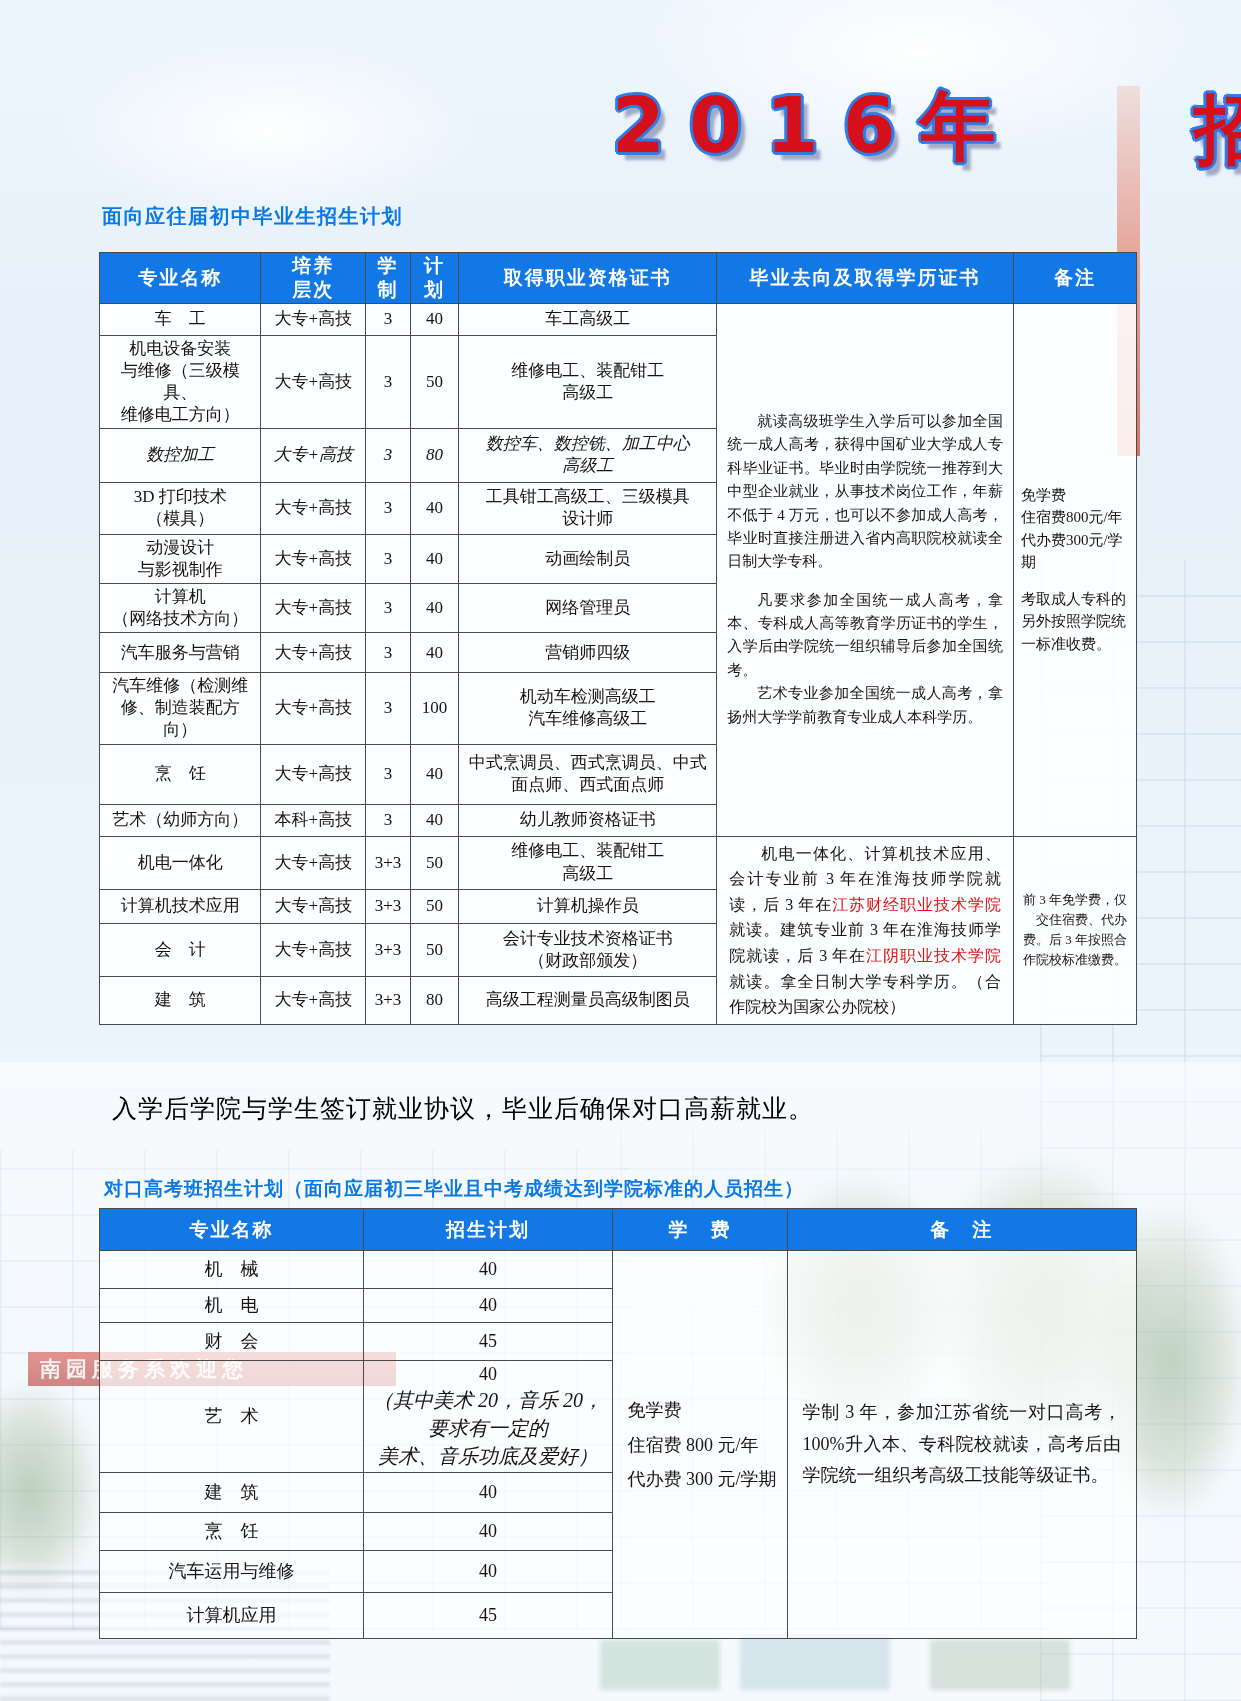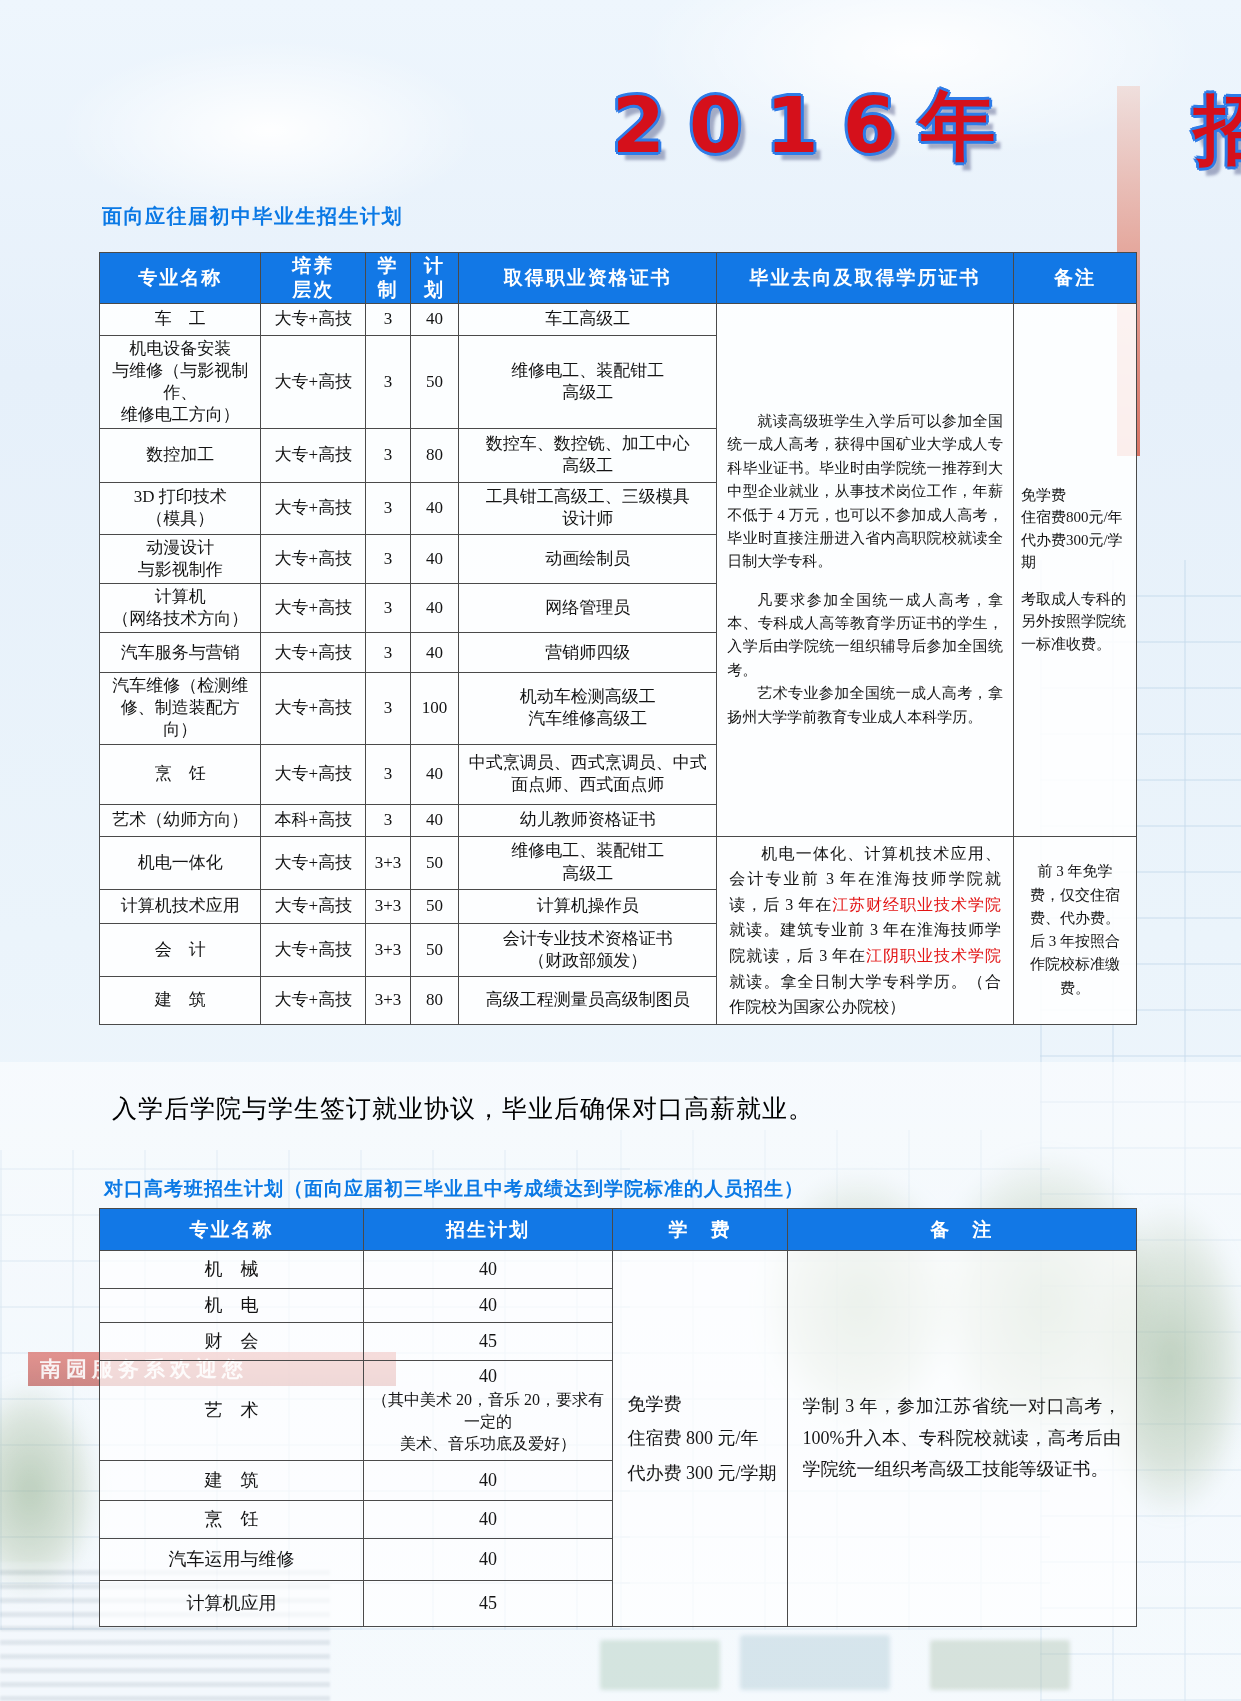--- a/index.html
+++ b/index.html
@@ -53,24 +53,24 @@
   .t1{position:absolute;left:99px;top:252px;width:1038px;background:rgba(255,255,255,.88);}
   .t2{position:absolute;left:99px;top:1208px;width:1038px;background:rgba(255,255,255,.68);}
   .dest-a{text-align:justify;padding:6px 10px;font-size:15px;line-height:1.56;white-space:normal;}
   .dest-a p{margin:0;text-indent:2em;}
   .dest-a p.gap{margin-top:15px;}
   .dest-b{text-align:justify;padding:4px 12px;font-size:16px;line-height:1.6;white-space:normal;}
   .dest-b p{margin:0;text-indent:2em;}
   .note-a{font-size:15px;line-height:1.5;text-align:left;padding:4px 7px;white-space:normal;}
   .note-a .p1{white-space:pre-line;margin:0;}
   .note-a .p2{margin:14px 0 0 0;}
-  .note-b{font-size:15px;line-height:1.55;text-align:center;padding:4px 9px;white-space:normal;}
+  .note-b{font-size:13px;line-height:1.55;text-align:right;padding:4px 9px;white-space:normal;}
   .red{color:#e21313;}
   .t2 td{font-size:18px;}
-  .plan-note{display:block;font-size:16px;line-height:1.4;white-space:pre-line;}
+  .plan-note{display:block;font-size:20px;line-height:1.4;white-space:pre-line;font-style:italic;}
   .tuition{text-align:left;padding-left:14px;font-size:17px;line-height:1.9;white-space:pre-line;}
   .t2-note{text-align:justify;padding:6px 15px;font-size:17px;line-height:1.75;white-space:normal;}
 </style>
 </head>
 <body>
 
 <div class="cloud" style="left:640px;top:-60px;width:560px;height:220px;"></div>
 <div class="cloud" style="left:60px;top:40px;width:420px;height:180px;"></div>
 <div class="red-strip"></div>
 <div class="grid" style="left:0;top:1150px;width:630px;height:480px;opacity:.45;"></div>
@@ -128,29 +128,29 @@
     </td>
     <td class="note-a" rowspan="10">
       <p class="p1">免学费
 住宿费800元/年
 代办费300元/学期</p>
       <p class="p2">考取成人专科的另外按照学院统一标准收费。</p>
     </td>
   </tr>
   <tr style="height:74px;">
     <td>机电设备安装
-与维修（与影视制作、
+与维修（三级模具、
 维修电工方向）</td>
     <td>大专+高技</td>
     <td>3</td>
     <td>50</td>
     <td>维修电工、装配钳工
 高级工</td>
   </tr>
-  <tr style="height:54px;">
+  <tr style="height:54px;font-style:italic;">
     <td>数控加工</td>
     <td>大专+高技</td>
     <td>3</td>
     <td>80</td>
     <td>数控车、数控铣、加工中心
 高级工</td>
   </tr>
   <tr style="height:52px;">
     <td>3D 打印技术
 （模具）</td>

